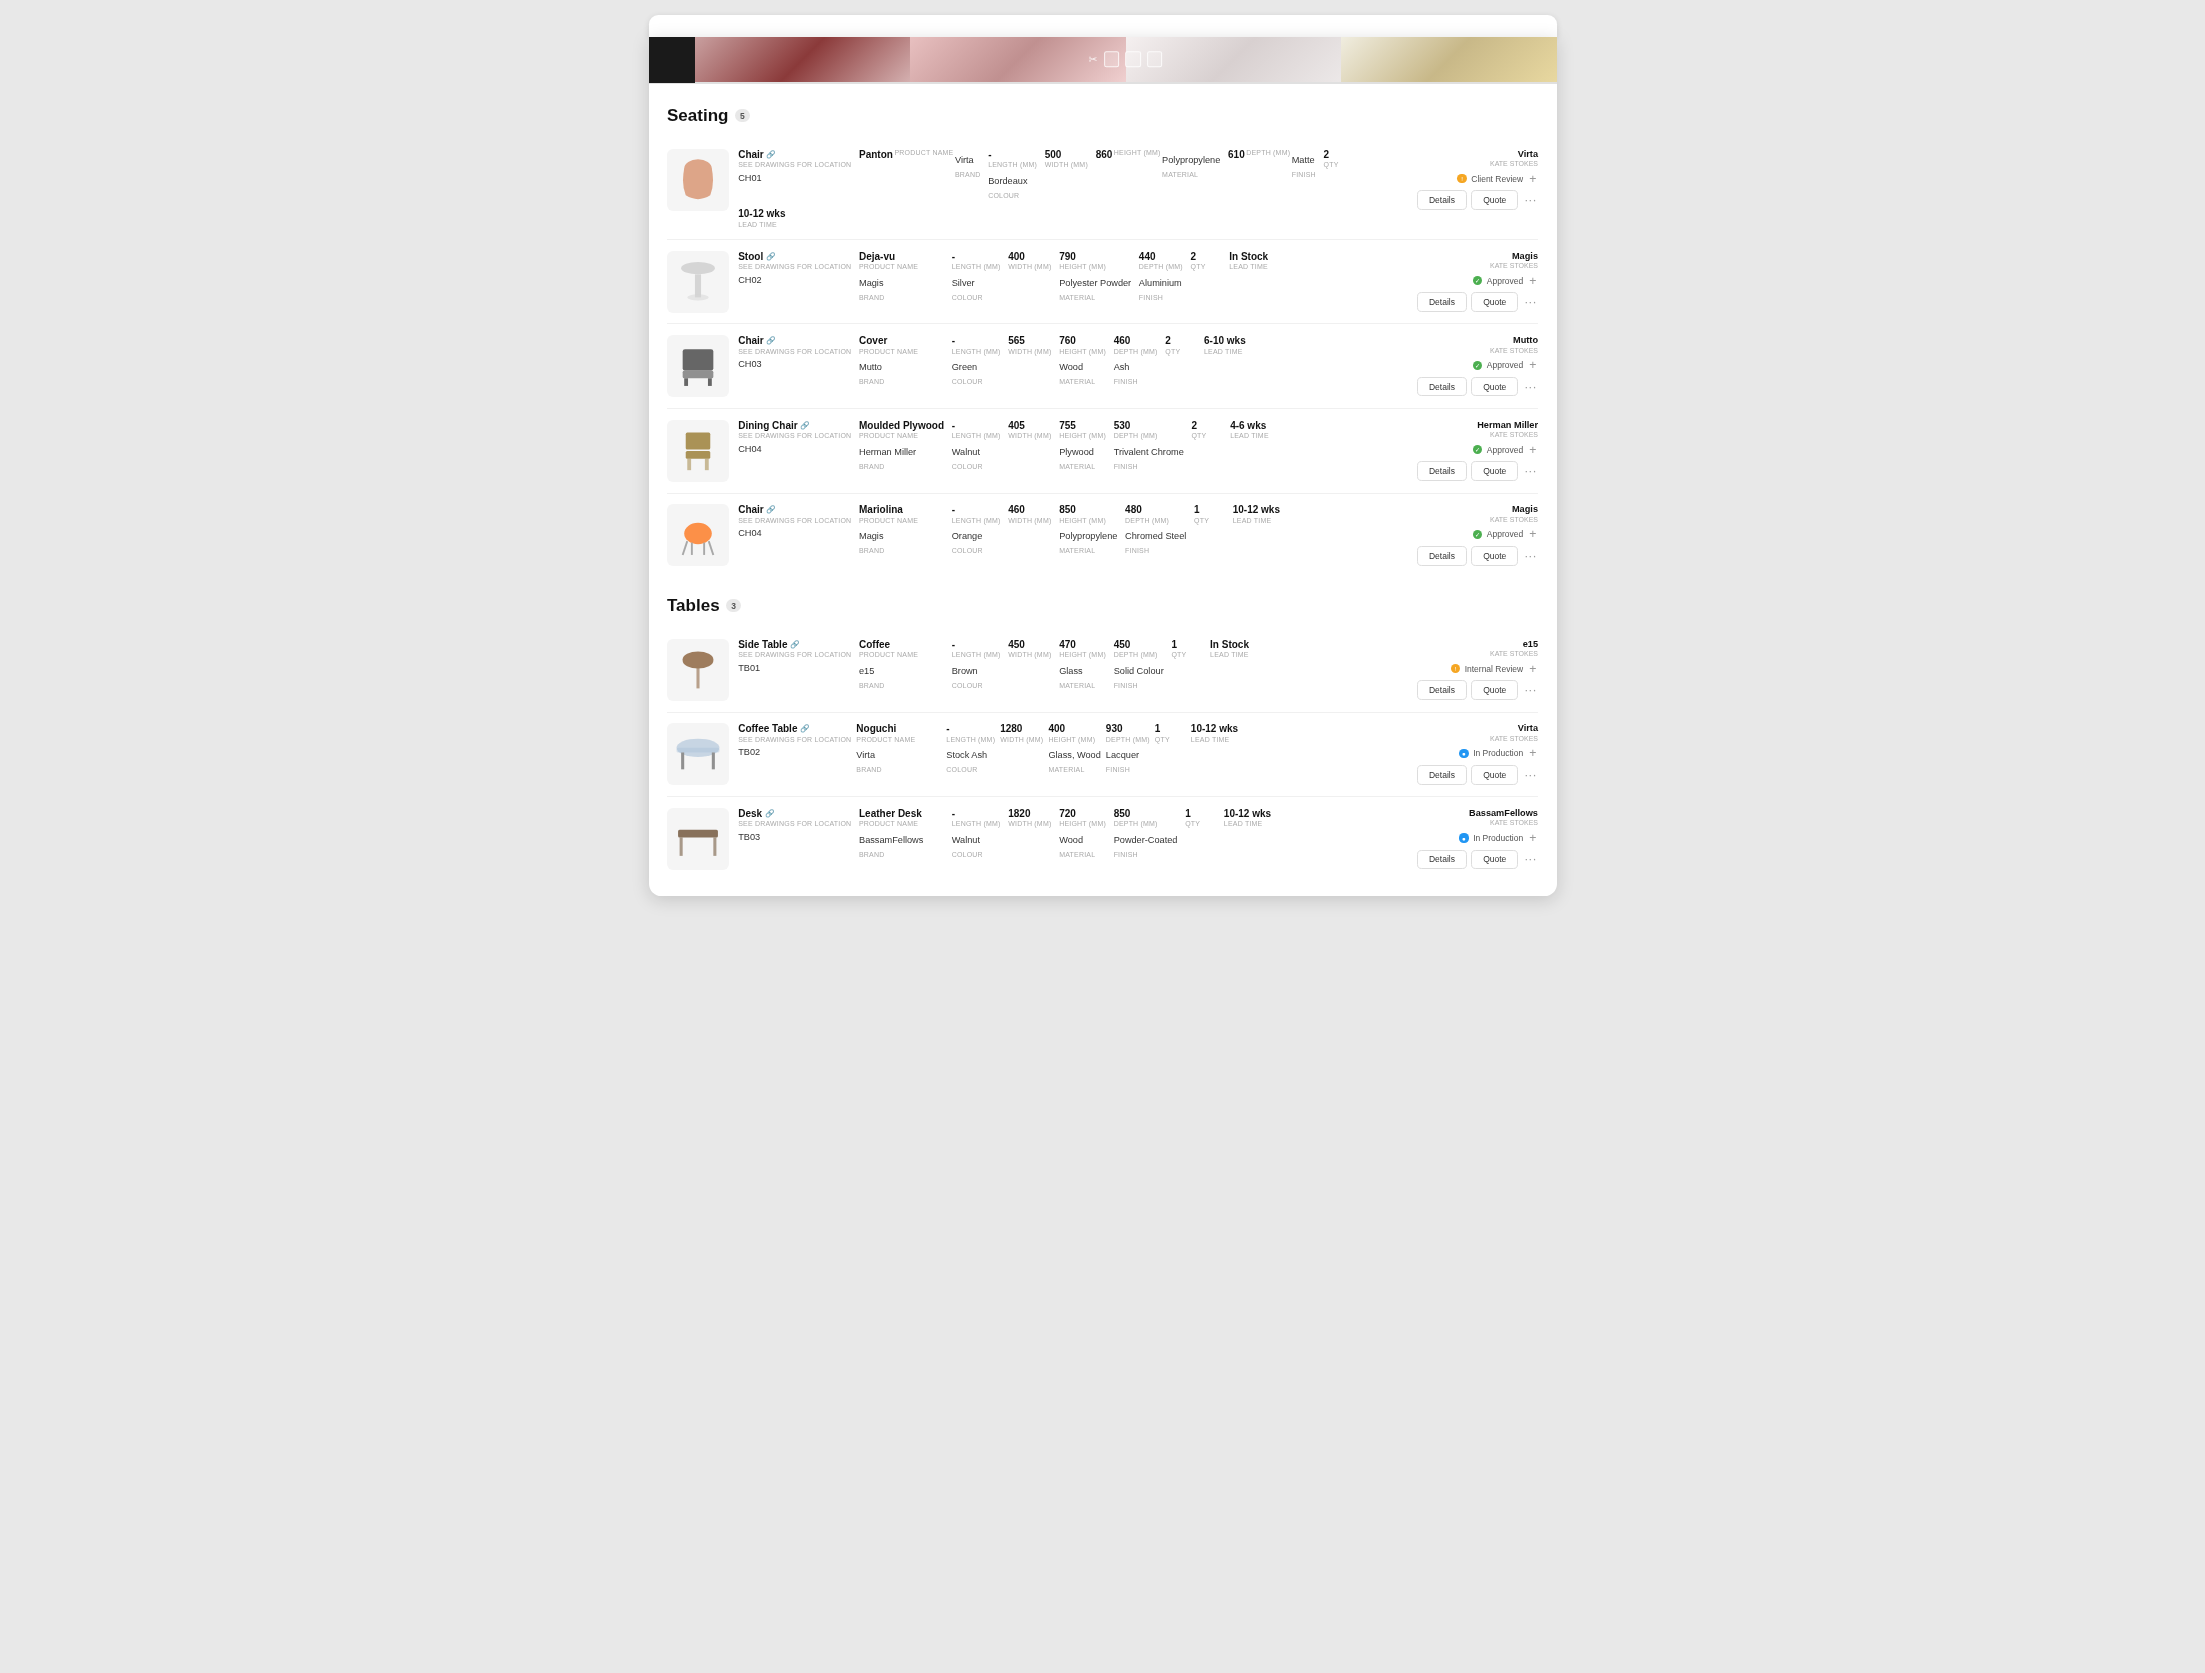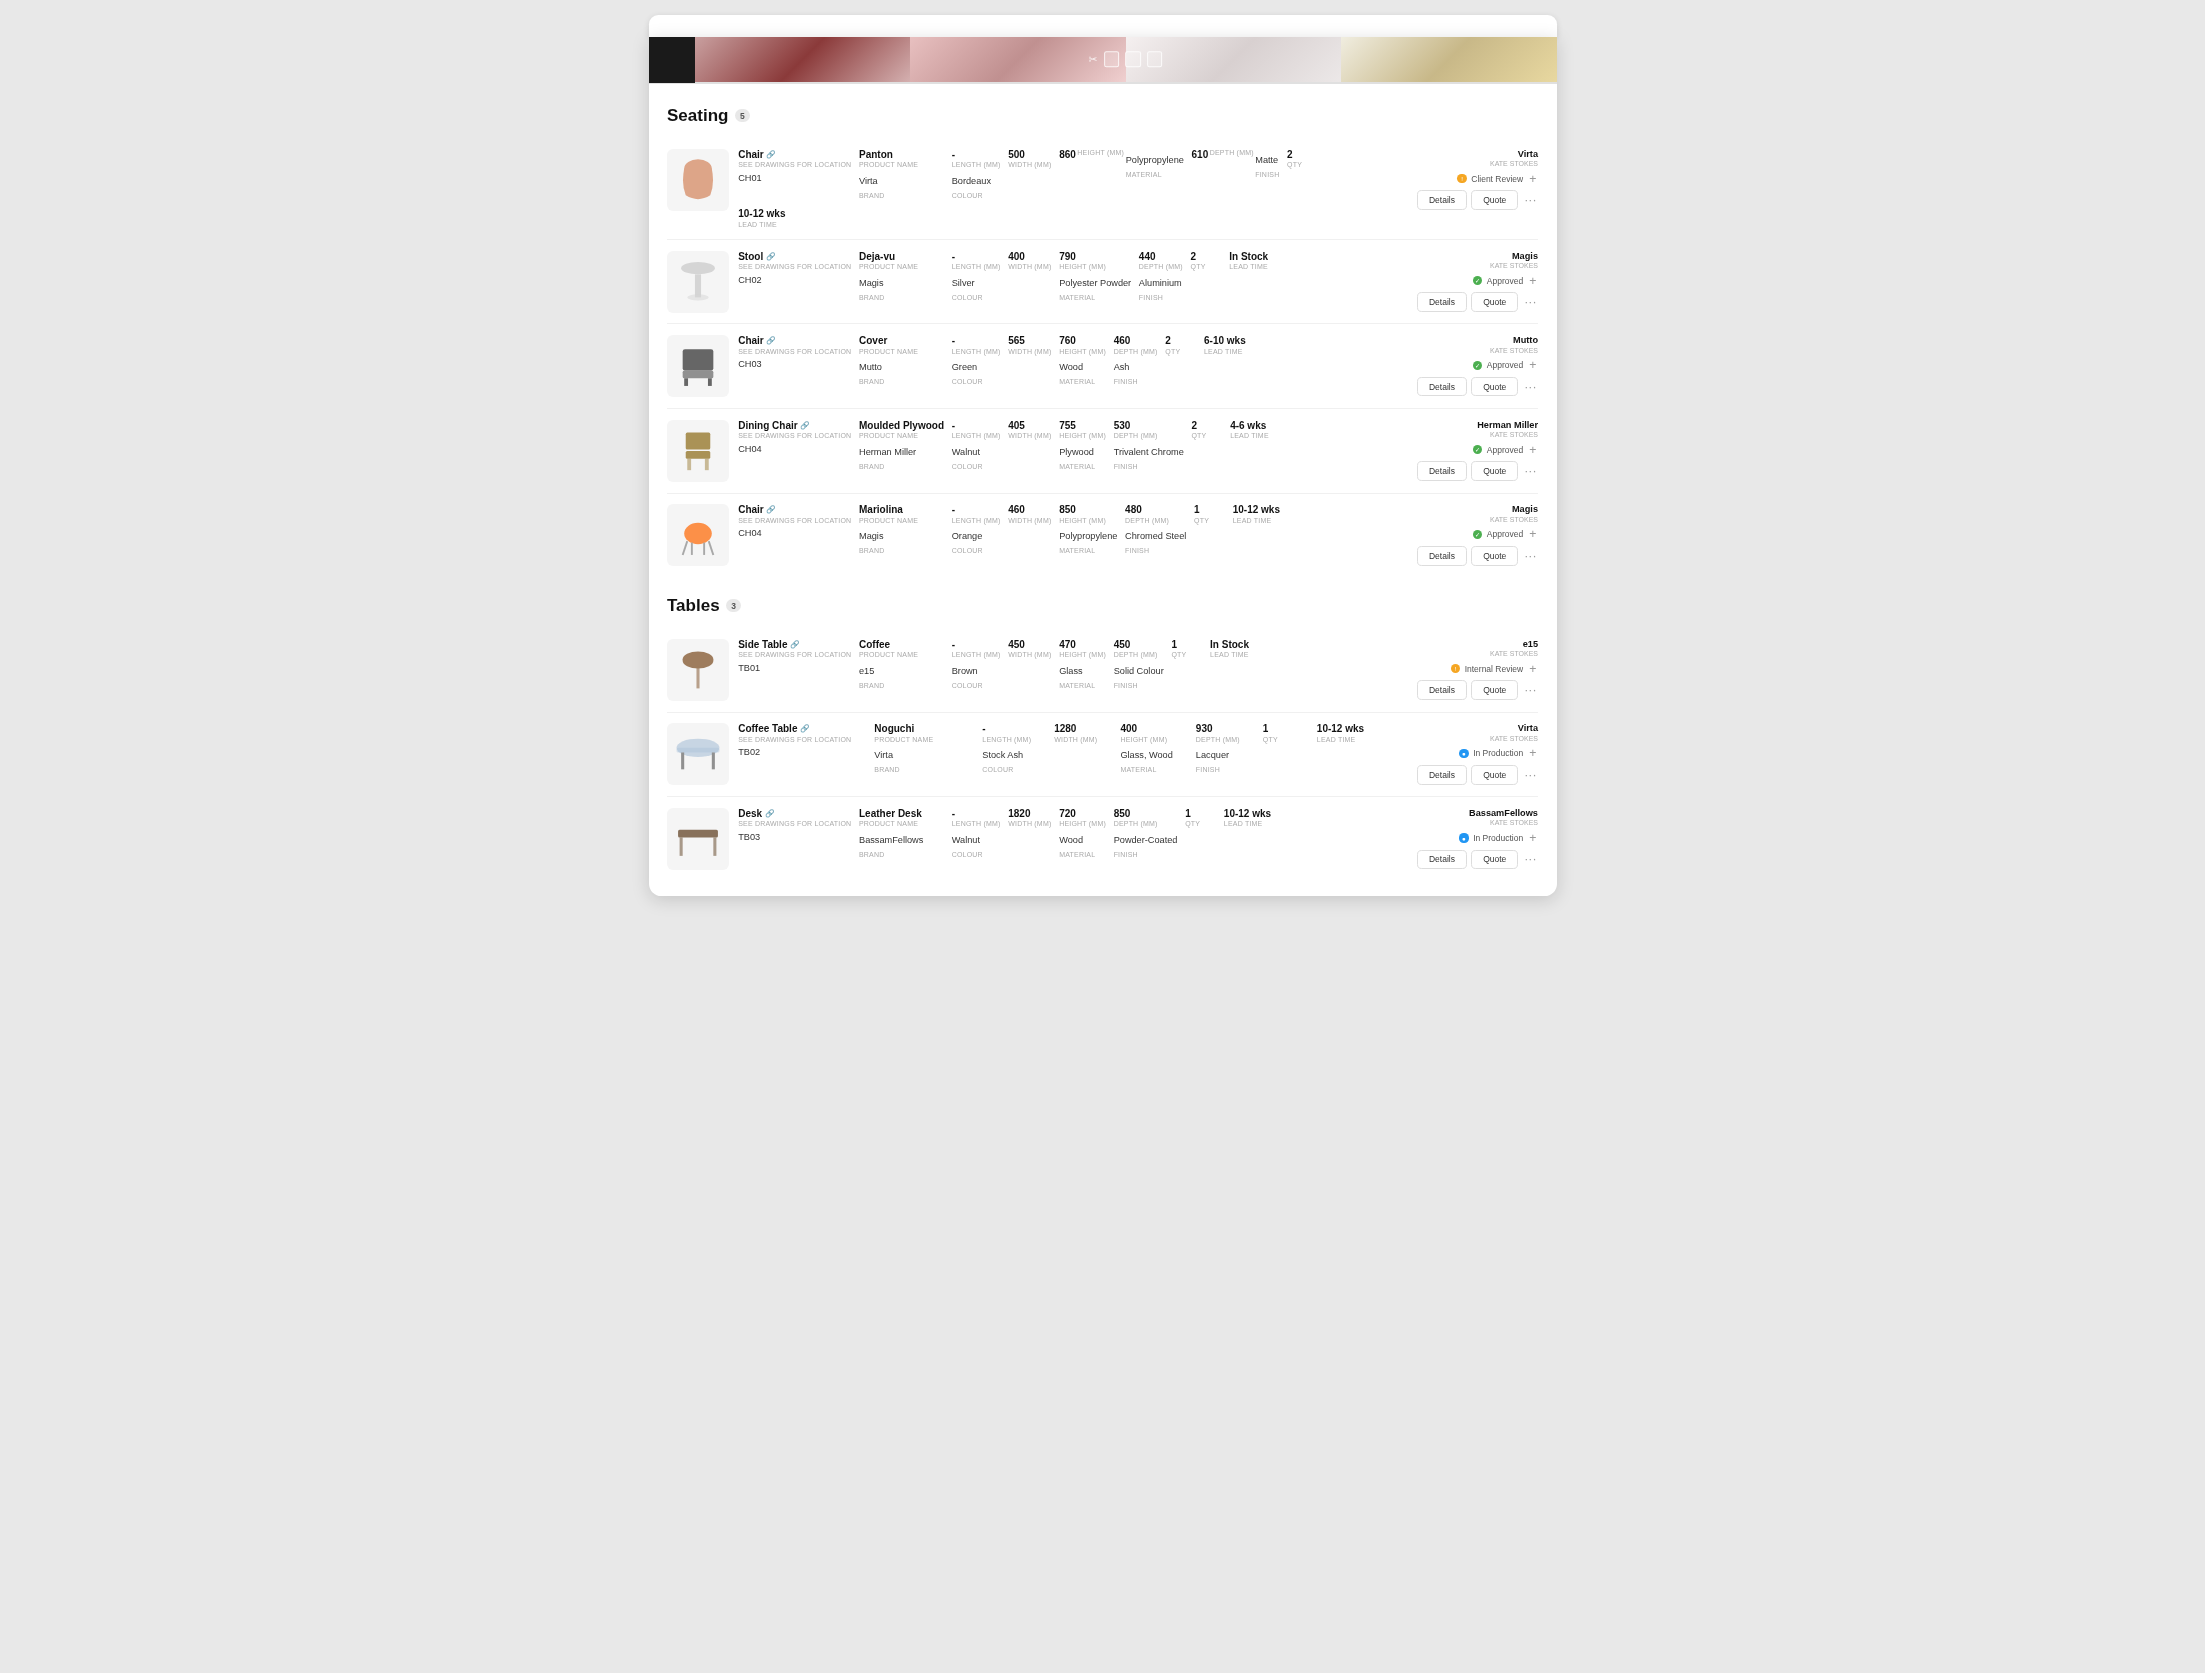--- a/index.html
+++ b/index.html
@@ -265,21 +265,21 @@
           <div style="flex: 1 1 0%; display: flex; flex-direction: column; gap: 4.6px;">
             <div style="display: flex; align-items: flex-start; gap: 7.7px; flex-wrap: wrap;">
               <div style="min-width: 100px; display: flex; flex-direction: column; gap: 1.5px;">
       <div style="display:flex; align-items:center; gap:3.1px;">
         <span class="info-primary">Chair</span>
         <span style="color:#bbb; font-size:7.7px;">🔗</span>
       </div>
       <span class="info-label">SEE DRAWINGS FOR LOCATION</span>
       <span class="info-secondary" style="margin-top:3.1px;">CH01</span>
     </div>
-              <div style="min-width: 85px; display: flex; flex-direction: column; gap: 1.5px;">
+              <div style="min-width: 85px; display: flex; flex-direction: row; gap: 1.5px;">
       <span class="info-primary">Panton</span>
       <span class="info-label">PRODUCT NAME</span>
       <div style="margin-top:3.1px;">
         <span class="info-secondary">Virta</span>
         <div><span class="info-label">BRAND</span></div>
       </div>
     </div>
               <div style="min-width: 42px; display: flex; flex-direction: column; gap: 1.5px;">
       <span class="info-primary">-</span>
       <span class="info-label">LENGTH (MM)</span>
@@ -754,21 +754,21 @@
         <div class="product-row">
           <div class="product-img">
             <svg viewBox="0 0 60 60" xmlns="http://www.w3.org/2000/svg">
               <ellipse cx="30" cy="22" rx="28" ry="12" fill="#88aacc" opacity="0.6"></ellipse>
               <rect x="2" y="22" width="56" height="6" rx="2" fill="#88aacc" opacity="0.4"></rect>
               <rect x="8" y="28" width="4" height="22" fill="#666"></rect>
               <rect x="48" y="28" width="4" height="22" fill="#666"></rect>
             </svg>
           </div>
           <div style="flex: 1 1 0%; display: flex; flex-direction: column; gap: 4.6px;">
-            <div style="display: flex; align-items: flex-start; gap: 23px; flex-wrap: wrap;">
+            <div style="display: flex; align-items: flex-start; gap: 5px; flex-wrap: wrap;">
               <div style="min-width: 100px; display: flex; flex-direction: column; gap: 1.5px;">
       <div style="display:flex; align-items:center; gap:3.1px;">
         <span class="info-primary">Coffee Table</span>
         <span style="color:#bbb; font-size:7.7px;">🔗</span>
       </div>
       <span class="info-label">SEE DRAWINGS FOR LOCATION</span>
       <span class="info-secondary" style="margin-top:3.1px;">TB02</span>
     </div>
               <div style="min-width: 85px; display: flex; flex-direction: column; gap: 1.5px;">
       <span class="info-primary">Noguchi</span>

